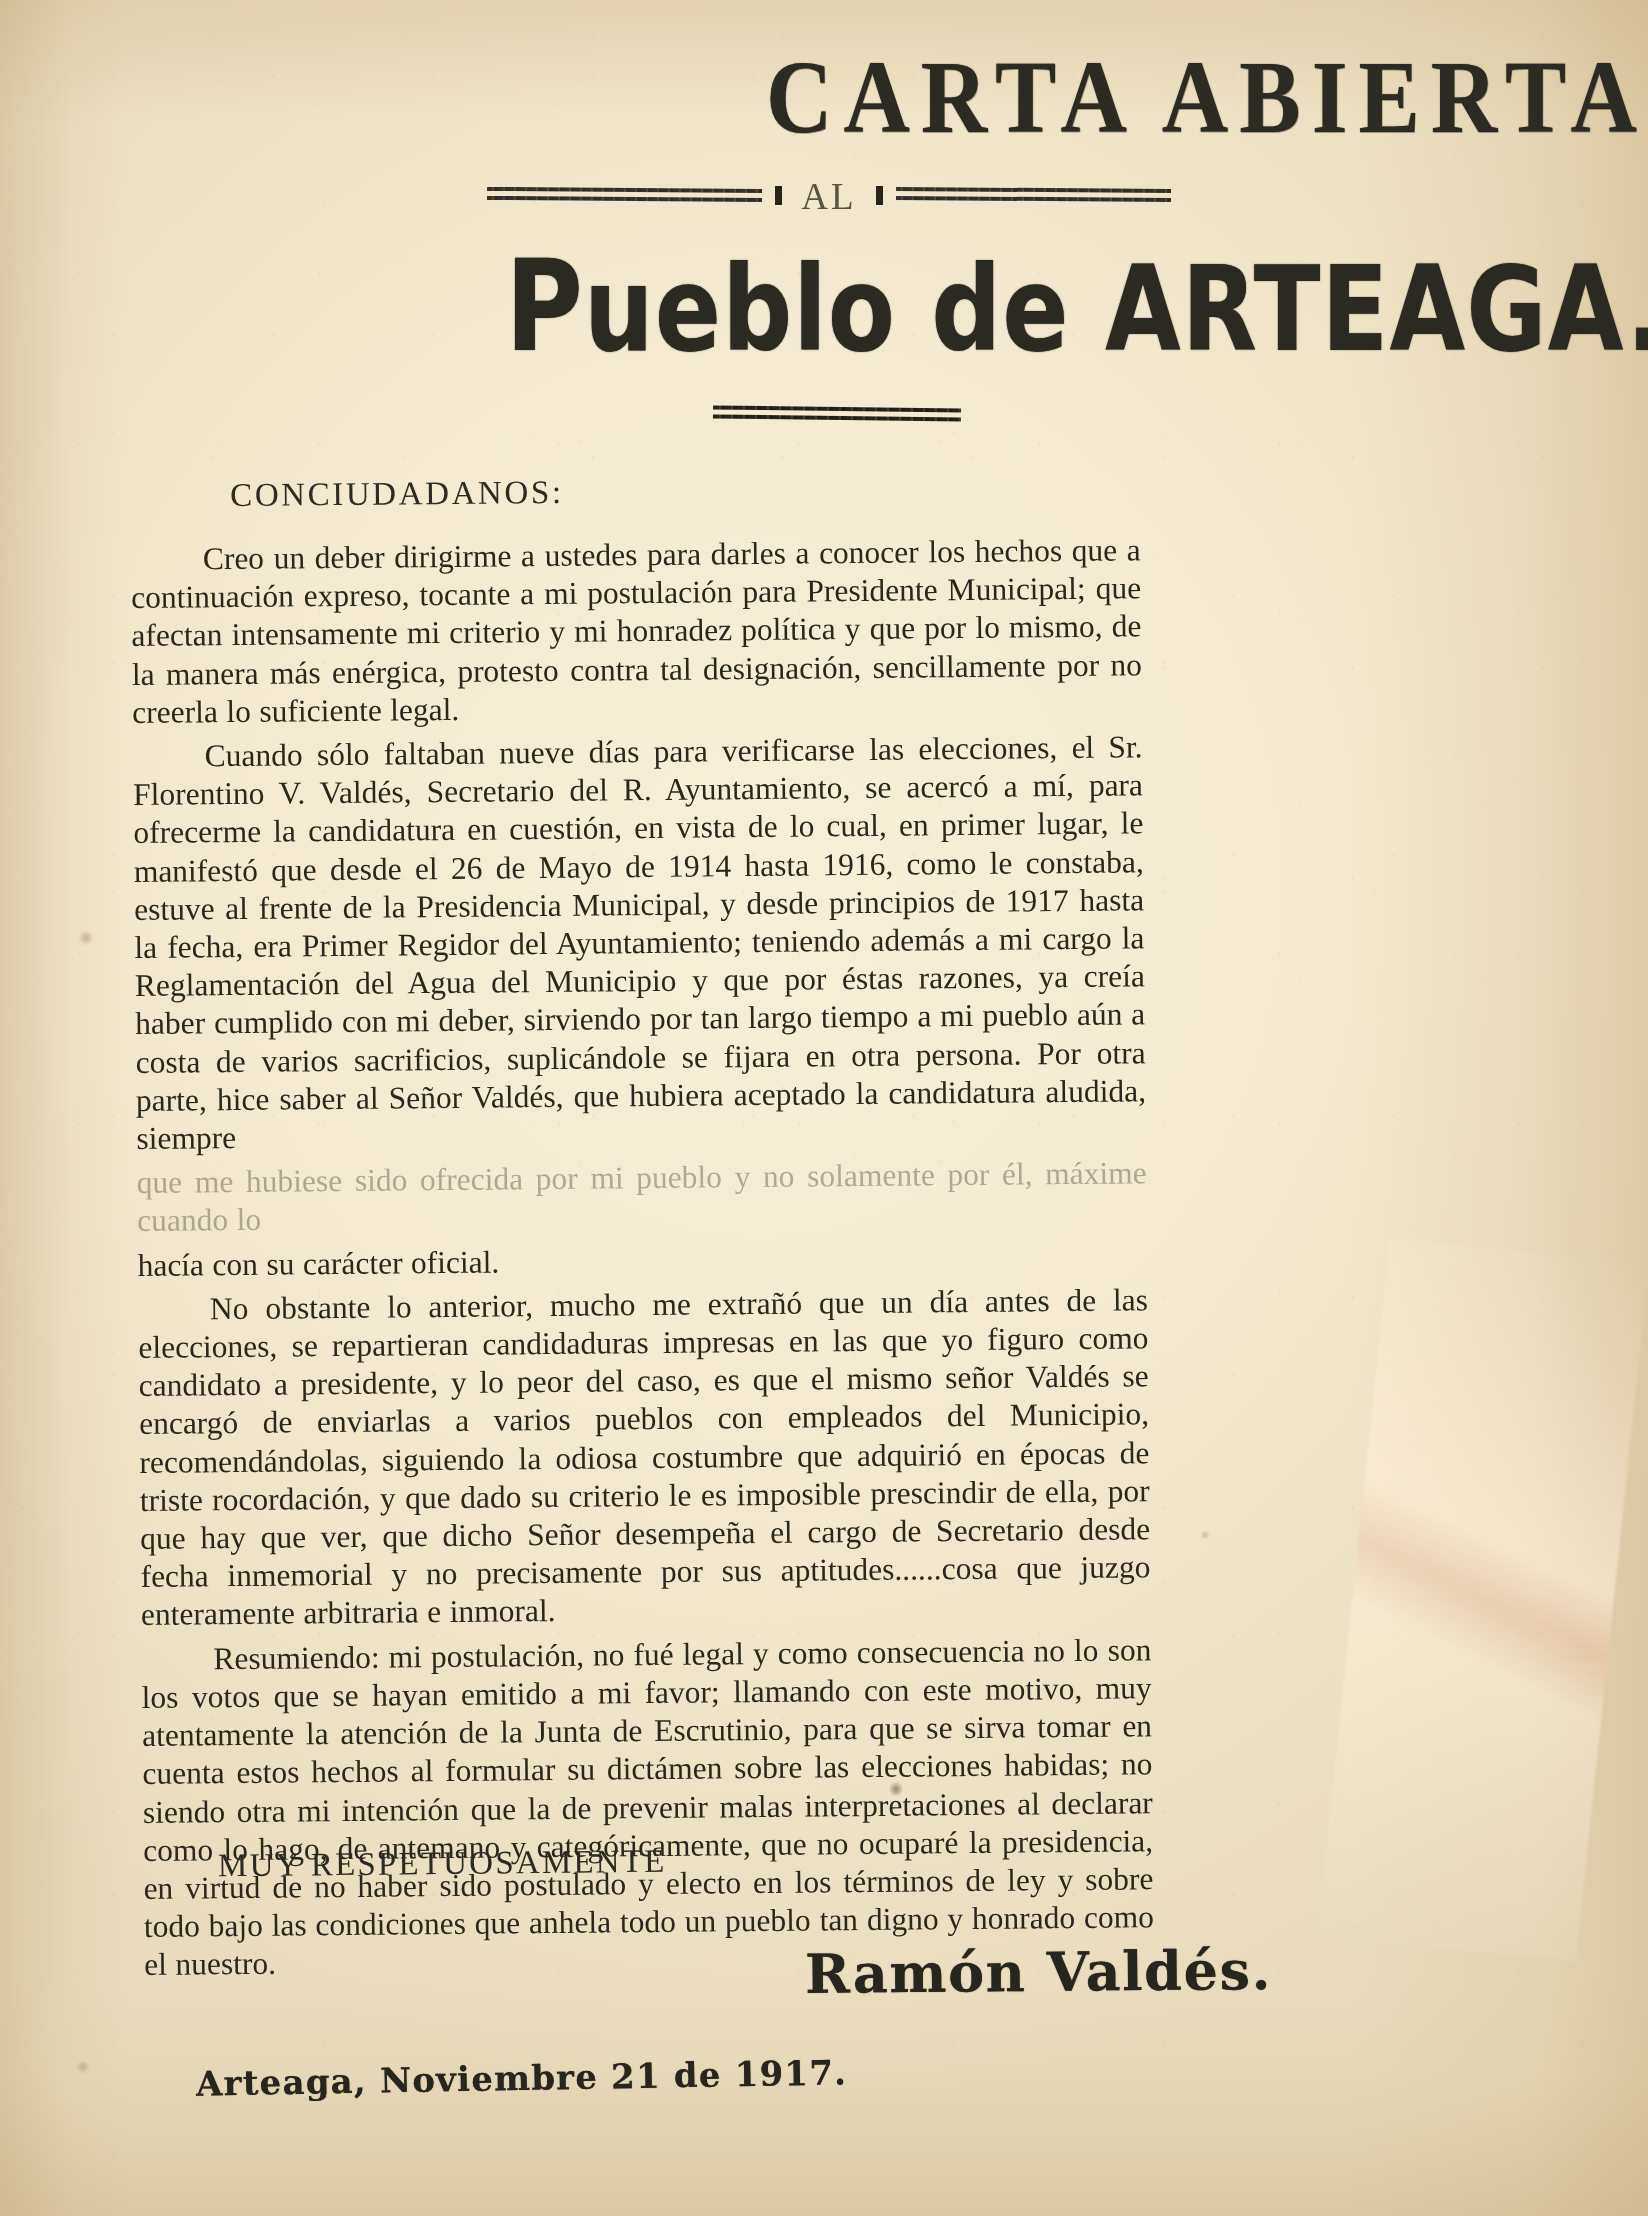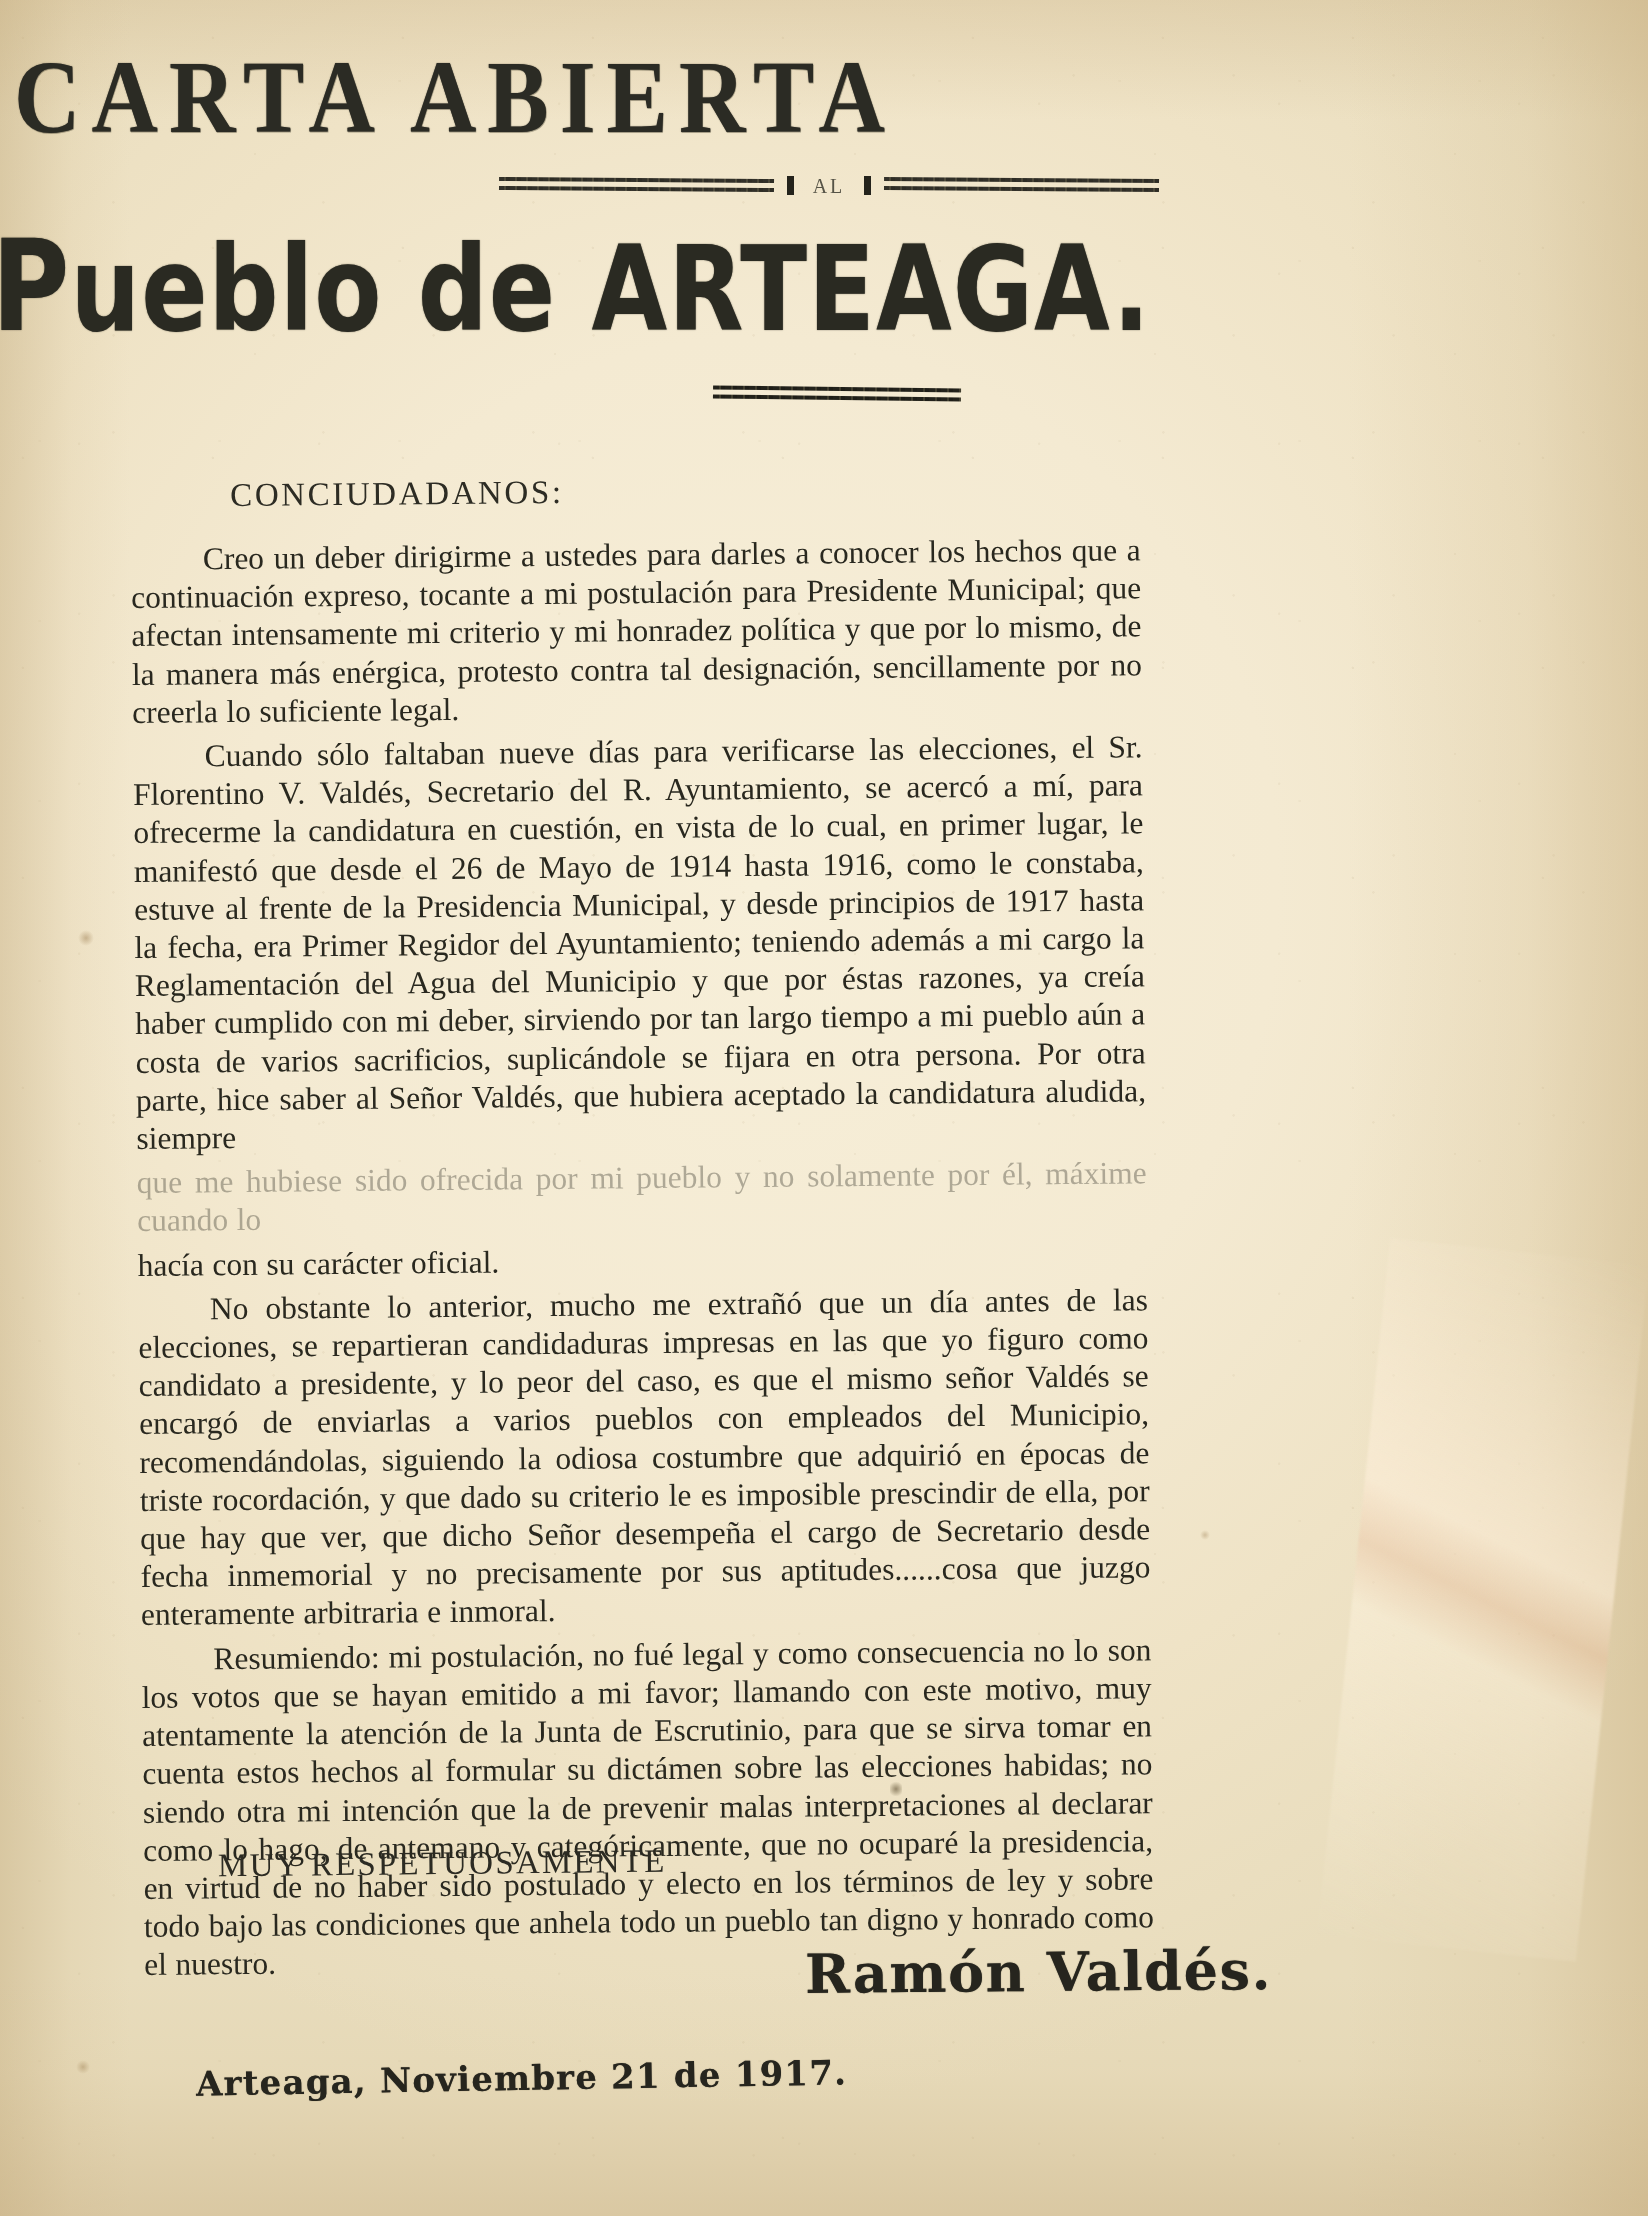--- a/index.html
+++ b/index.html
@@ -54,21 +54,21 @@
     background: radial-gradient(circle, rgba(150,118,72,0.40), rgba(150,118,72,0) 70%); }
   .foxing-c { top: 1780px; left: 890px; width: 12px; height: 18px;
     background: radial-gradient(circle, rgba(90,75,45,0.60), rgba(120,100,60,0) 70%); }
   .foxing-d { top: 1530px; left: 1200px; width: 10px; height: 10px; border-radius:50%;
     background: radial-gradient(circle, rgba(150,118,72,0.35), rgba(150,118,72,0) 70%); }
 
   
   .masthead {
     position: relative;
     padding-top: 46px;
-    text-align: left;
+    text-align: right;
   }
 
   .title-main {
     font-family: "Liberation Serif", "DejaVu Serif", serif;
     font-size: 92px;
     line-height: 1.0;
     letter-spacing: 11px;
     font-weight: 700;
     color: #2b2b24;
     text-shadow: 0 0 1.1px rgba(40,38,28,0.75), 0.6px 0.3px 0 rgba(70,65,45,0.35);
@@ -102,21 +102,21 @@
   .dbl-rule::before { top: 0; }
   .dbl-rule::after  { top: 9px; }
   .dbl-rule.left  { transform: rotate(0.45deg); }
   .dbl-rule.right { transform: rotate(0.45deg); }
   .rule-cap {
     width: 7px; height: 19px;
     background: #24231c;
   }
   .al-word {
     font-family: "Liberation Serif", "DejaVu Serif", serif;
-    font-size: 20px;
+    font-size: 37px;
     letter-spacing: 3px;
     color: #35342a;
     padding: 0 6px;
     opacity: 0.82;
     transform: translateY(1px);
   }
 
   .title-sub {
     margin-top: 26px;
     font-family: "DejaVu Sans", "Liberation Sans", sans-serif;

